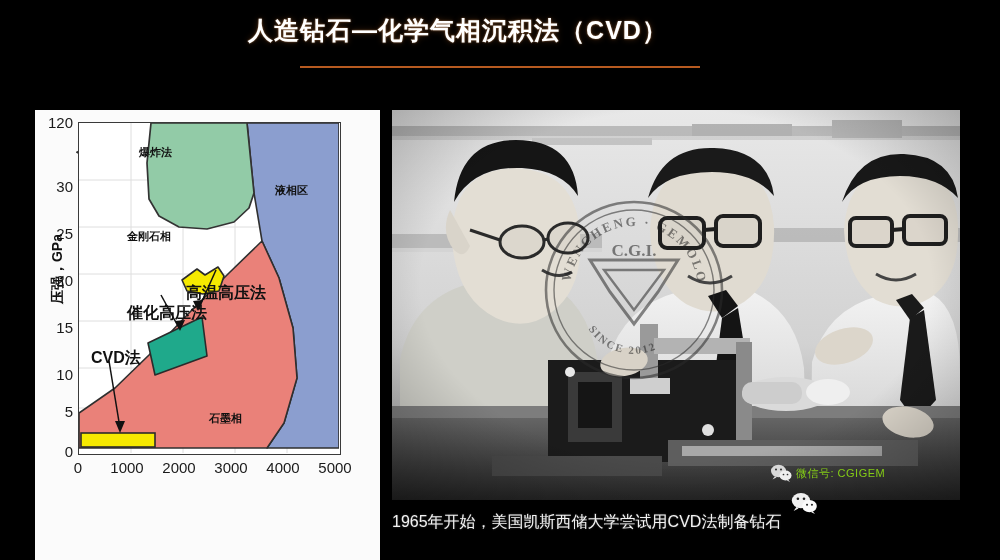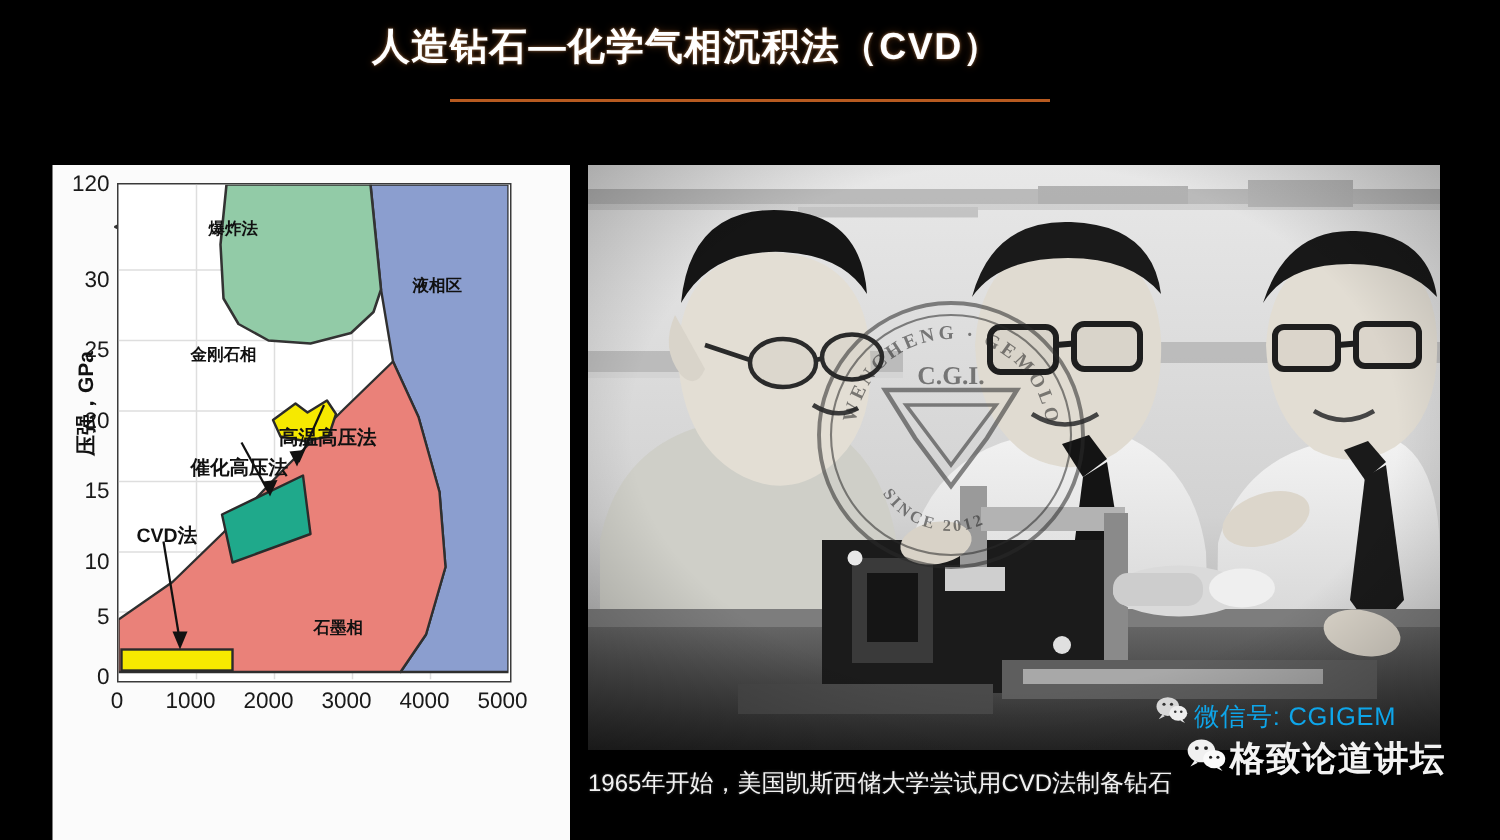--- a/index.html
+++ b/index.html
@@ -37,40 +37,40 @@
     font-size:15px;color:#1a1a1a;font-family:"Liberation Sans",sans-serif;}
   .axis-title-x{position:absolute;left:43px;top:372px;width:263px;text-align:center;
     font-size:14px;font-weight:bold;color:#111;}
   .axis-title-y{position:absolute;left:-22px;top:150px;width:90px;text-align:center;
     font-size:14px;font-weight:bold;color:#111;
     transform:rotate(-90deg);transform-origin:center center;}
   .axis-break{position:absolute;left:40px;top:34px;font-size:15px;color:#333;
     line-height:1;}
 
   .region-label{position:absolute;font-size:11px;font-weight:bold;color:#111;white-space:nowrap;}
-  .callout{position:absolute;font-size:13px;font-weight:bold;color:#111;white-space:nowrap;}
+  .callout{position:absolute;font-size:16px;font-weight:bold;color:#111;white-space:nowrap;}
 
   
   .photo-panel{
     position:absolute;left:392px;top:110px;width:568px;height:390px;
     background:#b9b9b9;overflow:hidden;
   }
   .photo-svg{display:block;width:568px;height:390px;}
 
   
   .caption{
     position:absolute;left:392px;top:512px;width:500px;
     color:#f2f2f2;font-size:16px;
     text-shadow:0 0 2px rgba(255,255,255,.25);
     font-family:"Liberation Sans","DejaVu Sans",sans-serif;
   }
 
   
   .wm-wechat-id{
-    position:absolute;left:796px;top:466px;color:#0ea5e9;font-size:17px;
+    position:absolute;left:796px;top:466px;color:#84cc16;font-size:11px;
     letter-spacing:.5px;white-space:nowrap;
   }
   .wm-brand{
     position:absolute;left:820px;top:490px;color:#ffffff;font-size:23px;font-weight:bold;
     letter-spacing:1px;white-space:nowrap;opacity:.95;
   }
   .wechat-icon{position:absolute;left:770px;top:464px;width:22px;height:18px;}
   .wechat-icon2{position:absolute;left:790px;top:492px;width:28px;height:22px;}
 </style>
 </head>
@@ -297,15 +297,14 @@
   <svg class="wechat-icon2" viewBox="0 0 44 36">
     <ellipse cx="17" cy="14" rx="15" ry="12.5" fill="#f0f0f0"></ellipse>
     <path d="M10,24 l-5,7 l8,-4 Z" fill="#f0f0f0"></path>
     <circle cx="12" cy="11" r="2.1" fill="#222"></circle>
     <circle cx="22" cy="11" r="2.1" fill="#222"></circle>
     <ellipse cx="31" cy="23" rx="12" ry="10" fill="#fafafa"></ellipse>
     <path d="M36,31 l4,5 l-6,-3 Z" fill="#fafafa"></path>
     <circle cx="27" cy="21" r="1.7" fill="#222"></circle>
     <circle cx="35" cy="21" r="1.7" fill="#222"></circle>
   </svg>
-  <div class="wm-brand">格致论道讲坛</div>
 
 </div>
 
 </body></html>

